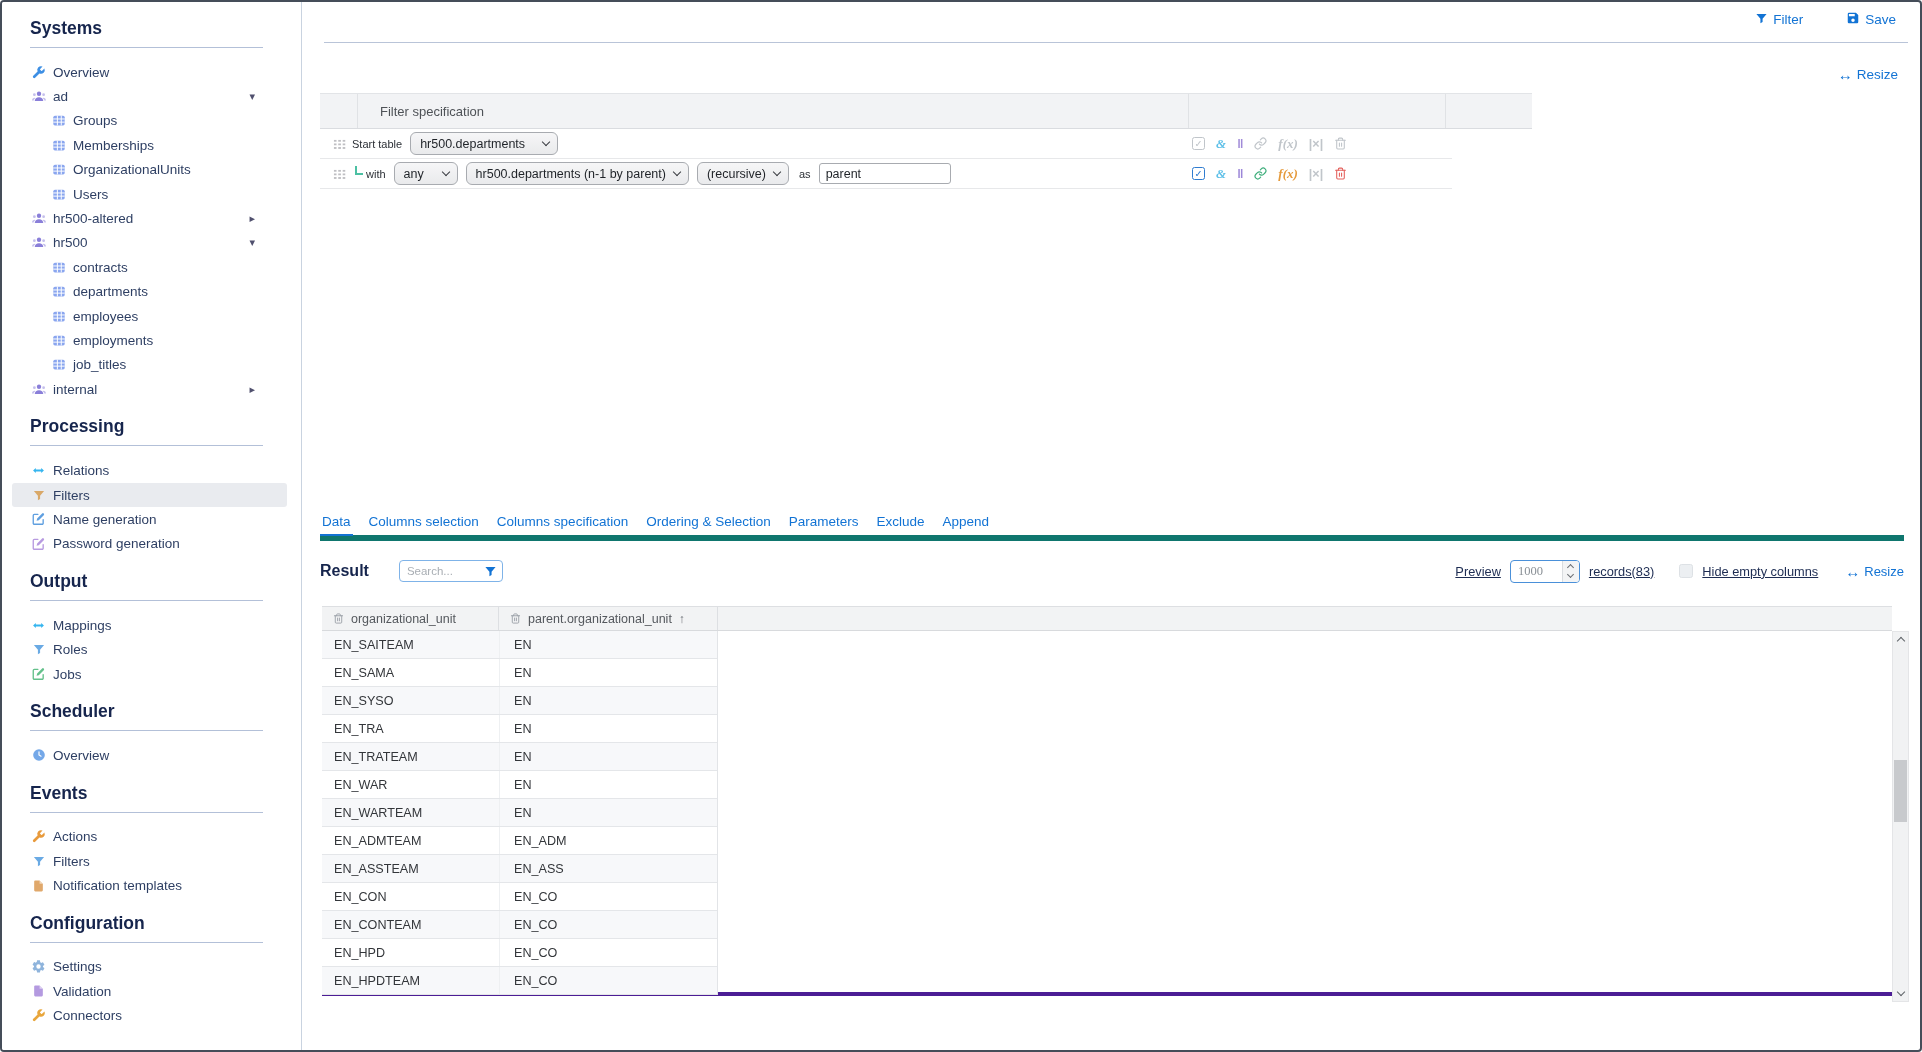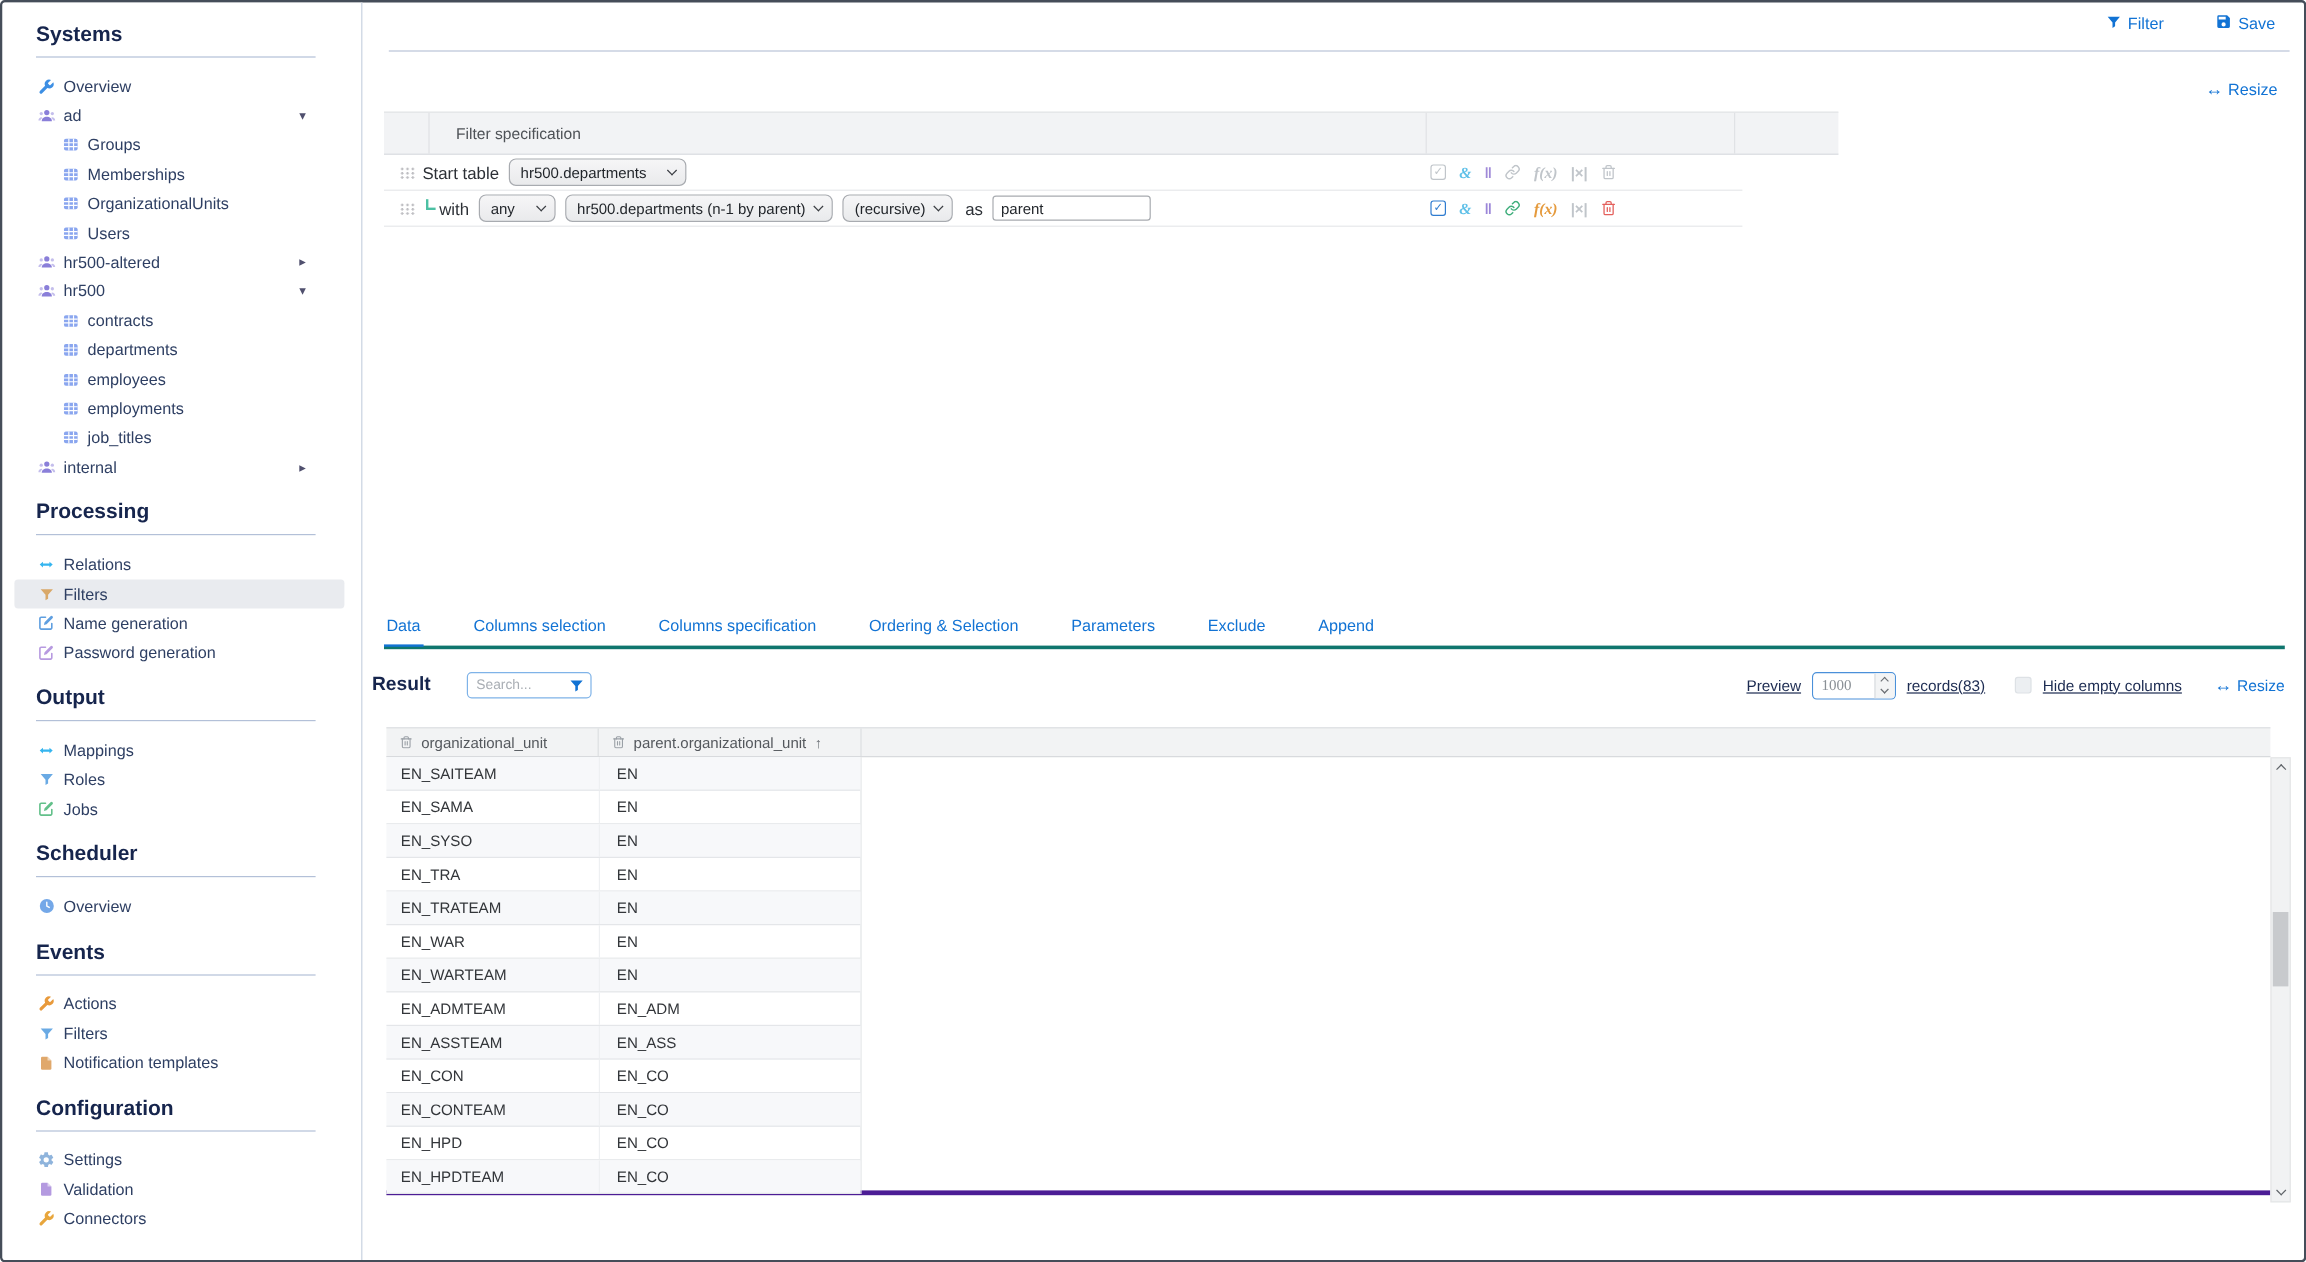--- a/index.html
+++ b/index.html
@@ -36,45 +36,45 @@
                 border-bottom:1px solid #dadce0; align-items:stretch; }
   .fh-handle { width:38px; border-right:1px solid #e0e2e5; }
   .fh-label { width:830px; display:flex; align-items:center; padding-left:22px; color:#4e5257; font-size:13px; }
   .fh-col { width:257px; border-left:1px solid #e0e2e5; }
   .fh-col.last { flex:1; }
   .frow { height:30px; width:1132px; display:flex; align-items:center;
           border-bottom:1px solid #e7e8ea; position:relative; }
   .drag { width:13px; height:10px; margin-left:13px; flex:0 0 auto; cursor:grab;
           background-image:radial-gradient(circle,#bfbfc3 1.05px,transparent 1.25px);
           background-size:4.4px 3.6px; }
-  .frow-label { font-size:14px; color:#2c3036; margin-left:6px; white-space:nowrap; }
+  .frow-label { font-size:11px; color:#2c3036; margin-left:6px; white-space:nowrap; }
   .elbow { width:8px; height:9px; border-left:2px solid #4cc0a3; border-bottom:2px solid #4cc0a3;
            margin:-7px 0 0 9px; flex:0 0 auto; }
   .elbow + .frow-label { margin-left:3px; }
   .sel { height:23px; background:linear-gradient(#f6f6f7,#e9eaec); border:1px solid #a8abb0;
          border-radius:6px; display:inline-flex; align-items:center; padding:0 8px 0 9px;
          font-size:12.5px; color:#1f2328; gap:8px; margin-left:8px; cursor:pointer; white-space:nowrap; }
   .sel-ch { margin-top:-3px; }
   .alias-input { height:21px; width:132px; border:1px solid #a8abb0; border-radius:3px;
                  margin-left:8px; font-size:12.5px; padding:0 6px; color:#1f2328; font-family:Liberation Sans, sans-serif; outline:none; }
   .actions { position:absolute; left:872px; top:0; height:100%; display:flex; align-items:center; gap:11px; }
   .cbx { width:13px; height:13px; border:1.5px solid; border-radius:2.5px; display:inline-flex;
          align-items:center; justify-content:center; font-size:9.5px; font-weight:700; cursor:pointer; }
   .act-txt { font-size:12.5px; font-weight:600; cursor:pointer; white-space:nowrap; }
   .act-txt.it { font-style:italic; font-family:"Liberation Serif",serif; font-size:13px; }
   .act-svg { display:inline-flex; cursor:pointer; }
 
   
-  .tabs { position:absolute; top:512px; left:18px; right:16px; display:flex; gap:40px;
-          border-bottom:3px solid #0f766e; height:27px; }
+  .tabs { position:absolute; top:512px; left:18px; right:16px; display:flex; gap:14px;
+          border-bottom:6px solid #0f766e; height:27px; }
   .tab { font-size:13.5px; color:#1273d4; padding:0 2px; cursor:pointer; white-space:nowrap; }
   .tab.active { border-bottom:2.5px solid #1273d4; margin-bottom:-1px; }
 
   
-  .result-bar { position:absolute; top:554px; left:8px; right:16px; height:30px;
+  .result-bar { position:absolute; top:554px; left:18px; right:16px; height:30px;
                 display:flex; align-items:center; }
   .result-title { font-size:16px; font-weight:700; color:#16254d; }
   .searchbox { margin-left:30px; width:104px; height:22px; border:1.5px solid #7fb3e8;
                border-radius:4px; display:flex; align-items:center; padding:0 5px 0 7px; }
   .searchbox input { border:none; outline:none; width:68px; font-size:11.5px; color:#333;
                      font-family:inherit; background:transparent; }
   .searchbox input::placeholder { color:#a9aeb4; }
   .s-funnel { display:inline-flex; margin-left:auto; cursor:pointer; }
   .rb-right { margin-left:auto; display:flex; align-items:center; gap:9px; }
   .dk { font-size:12.8px; color:#1d2c52; white-space:nowrap;text-decoration:underline; }

